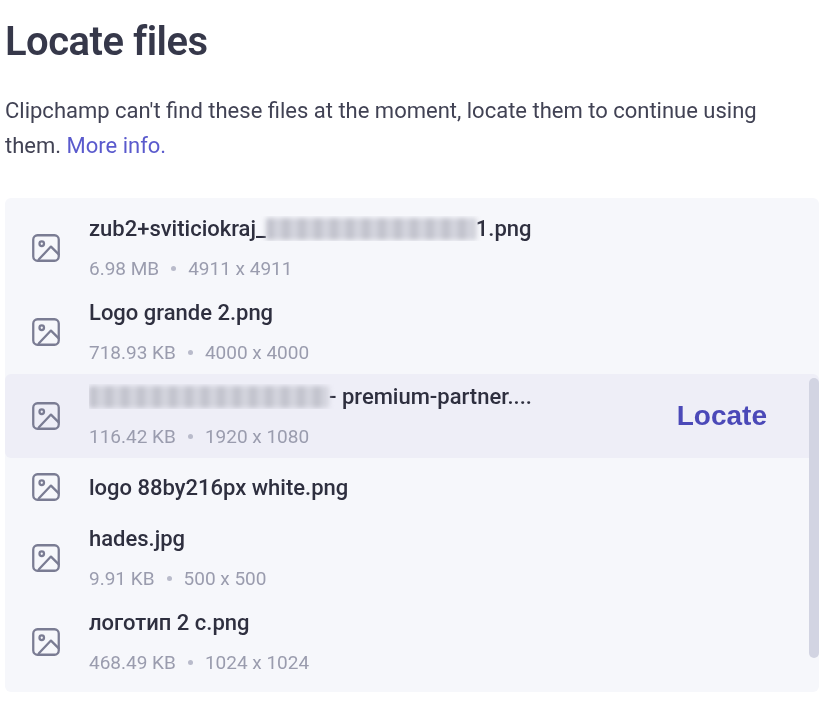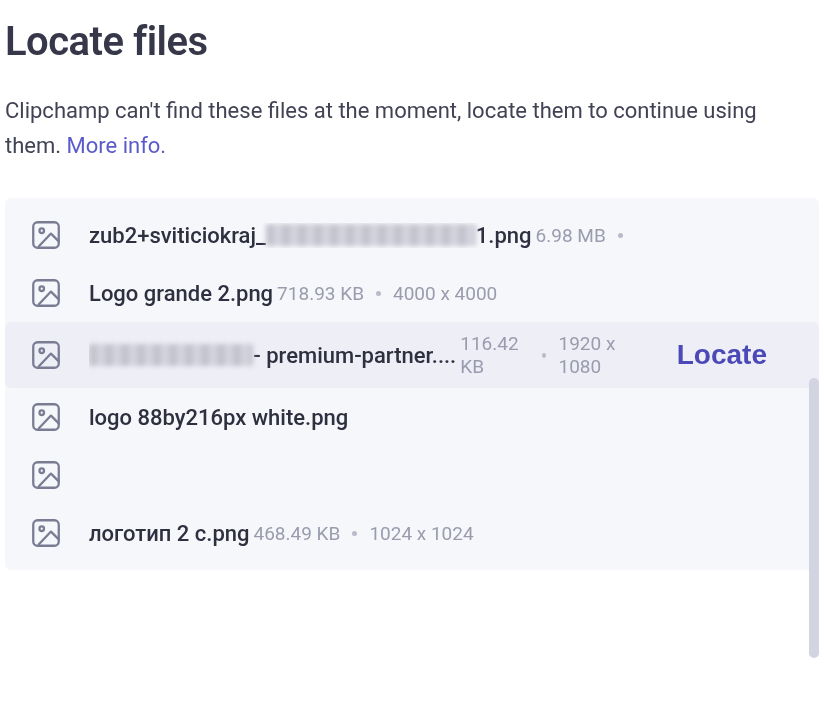--- a/index.html
+++ b/index.html
@@ -72,22 +72,22 @@
       justify-content: center;
     }
     .icon-box svg {
       width: 34px;
       height: 34px;
     }
     .file-info {
       flex: 1;
       min-width: 0;
       display: flex;
-      flex-direction: row;
-      gap: 4px;
+      flex-direction: column;
+      gap: 16px;
     }
     .file-name-line {
       font-size: 22px;
       font-weight: 500;
       color: #2e2f3f;
       white-space: nowrap;
       overflow: hidden;
       text-overflow: ellipsis;
       display: flex;
       align-items: center;
@@ -149,20 +149,21 @@
         </div>
         <div class="file-info">
           <div class="file-name-line">
             <span>zub2+sviticiokraj_</span>
             <span class="redact" style="width: 210px;"></span>
             <span> 1.png</span>
           </div>
           <div class="meta">
             <span>6.98 MB</span>
             <span class="dot"></span>
+            <span>4911 x 4911</span>
           </div>
         </div>
       </div>
       <div class="row">
         <div class="icon-box">
           <svg viewBox="0 0 24 24" fill="none" stroke="#7a7c93" stroke-width="1.6" stroke-linecap="round" stroke-linejoin="round">
     <rect x="3" y="3" width="18" height="18" rx="3"></rect>
     <circle cx="9" cy="9" r="1.6"></circle>
     <path d="M21 16.5 L15.5 11 L7 20"></path>
   </svg>
@@ -214,20 +215,30 @@
         </div>
       </div>
       <div class="row">
         <div class="icon-box">
           <svg viewBox="0 0 24 24" fill="none" stroke="#7a7c93" stroke-width="1.6" stroke-linecap="round" stroke-linejoin="round">
     <rect x="3" y="3" width="18" height="18" rx="3"></rect>
     <circle cx="9" cy="9" r="1.6"></circle>
     <path d="M21 16.5 L15.5 11 L7 20"></path>
   </svg>
         </div>
+        <div class="file-info">
+          <div class="file-name-line">
+            <span>hades.jpg</span>
+          </div>
+          <div class="meta">
+            <span>9.91 KB</span>
+            <span class="dot"></span>
+            <span>500 x 500</span>
+          </div>
+        </div>
       </div>
       <div class="row">
         <div class="icon-box">
           <svg viewBox="0 0 24 24" fill="none" stroke="#7a7c93" stroke-width="1.6" stroke-linecap="round" stroke-linejoin="round">
     <rect x="3" y="3" width="18" height="18" rx="3"></rect>
     <circle cx="9" cy="9" r="1.6"></circle>
     <path d="M21 16.5 L15.5 11 L7 20"></path>
   </svg>
         </div>
         <div class="file-info">

